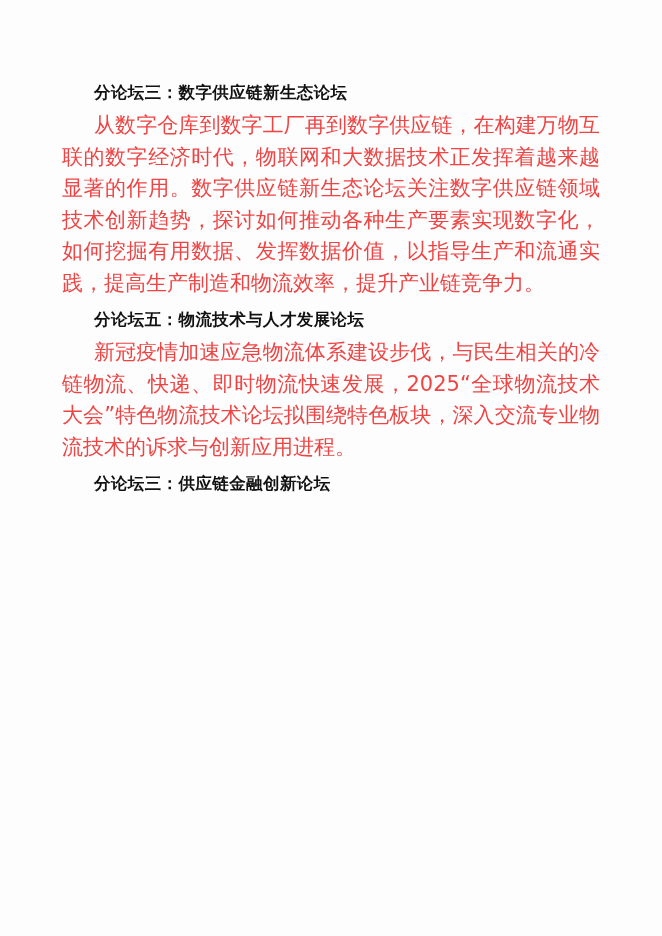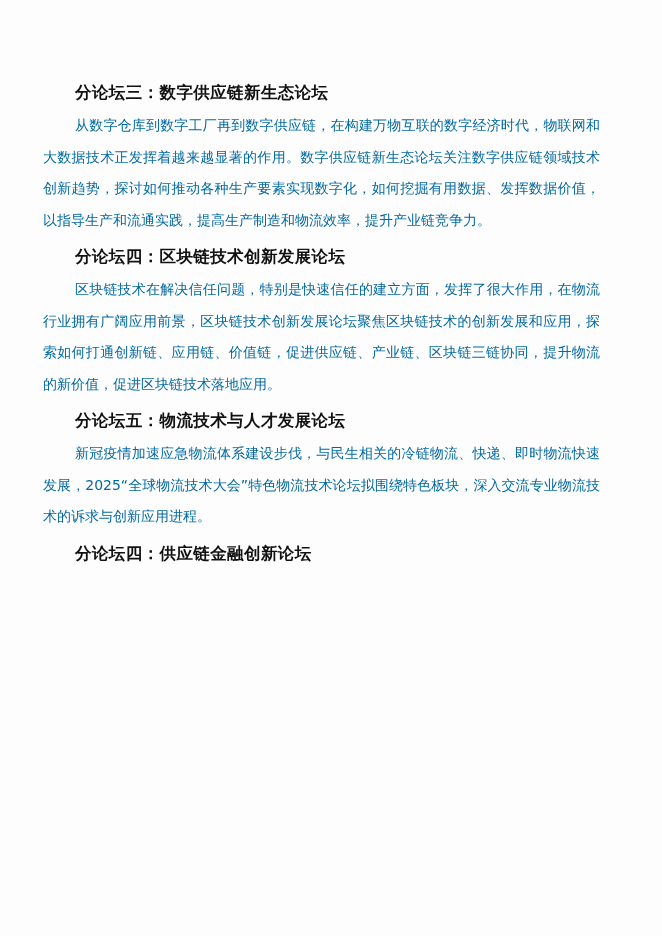--- a/index.html
+++ b/index.html
@@ -13,75 +13,71 @@
     font-family: "DejaVu Sans", "Liberation Sans", sans-serif;
     color: #000000;
     overflow: hidden;
   }
   .page {
     position: relative;
     width: 662px;
     height: 936px;
     background: #fdfdfd;
     box-sizing: border-box;
-    padding: 78px 62px 40px 43px;
+    padding: 78px 62px 40px 62px;
   }
   .doc-body {
     width: 100%;
   }
   .section {
     margin-bottom: 2px;
   }
   .heading {
     font-family: "DejaVu Serif", "Liberation Serif", serif;
     font-weight: bold;
     font-size: 16.5px;
     line-height: 30px;
     letter-spacing: 0.4px;
     text-indent: 32px;
     margin: 6px 0 2px 0;
     color: #111111;
   }
   .para {
     font-family: "DejaVu Sans", "Liberation Sans", sans-serif;
-    font-size: 14px;
+    font-size: 21px;
     line-height: 31.5px;
     text-align: justify;
     text-justify: inter-ideograph;
     text-indent: 32px;
     margin: 0 0 2px 0;
-    color: #0369a1;
+    color: #ef4444;
     letter-spacing: 0px;
   }
   .section:first-child .heading {
     margin-top: 0;
   }
 </style>
 </head>
 <body>
 
 <div class="page">
   <div class="doc-body">
 
     <div class="section">
       <div class="heading">分论坛三：数字供应链新生态论坛</div>
       <div class="para">从数字仓库到数字工厂再到数字供应链，在构建万物互联的数字经济时代，物联网和大数据技术正发挥着越来越显著的作用。数字供应链新生态论坛关注数字供应链领域技术创新趋势，探讨如何推动各种生产要素实现数字化，如何挖掘有用数据、发挥数据价值，以指导生产和流通实践，提高生产制造和物流效率，提升产业链竞争力。</div>
     </div>
 
-    <div class="section">
-      <div class="heading">分论坛四：区块链技术创新发展论坛</div>
-      <div class="para">区块链技术在解决信任问题，特别是快速信任的建立方面，发挥了很大作用，在物流行业拥有广阔应用前景，区块链技术创新发展论坛聚焦区块链技术的创新发展和应用，探索如何打通创新链、应用链、价值链，促进供应链、产业链、区块链三链协同，提升物流的新价值，促进区块链技术落地应用。</div>
-    </div>
 
     <div class="section">
       <div class="heading">分论坛五：物流技术与人才发展论坛</div>
     </div>
 
     <div class="section">
       <div class="para">新冠疫情加速应急物流体系建设步伐，与民生相关的冷链物流、快递、即时物流快速发展，2025“全球物流技术大会”特色物流技术论坛拟围绕特色板块，深入交流专业物流技术的诉求与创新应用进程。</div>
     </div>
 
     <div class="section">
-      <div class="heading">分论坛四：供应链金融创新论坛</div>
+      <div class="heading">分论坛三：供应链金融创新论坛</div>
     </div>
 
   </div>
 </div>
 
 </body></html>

